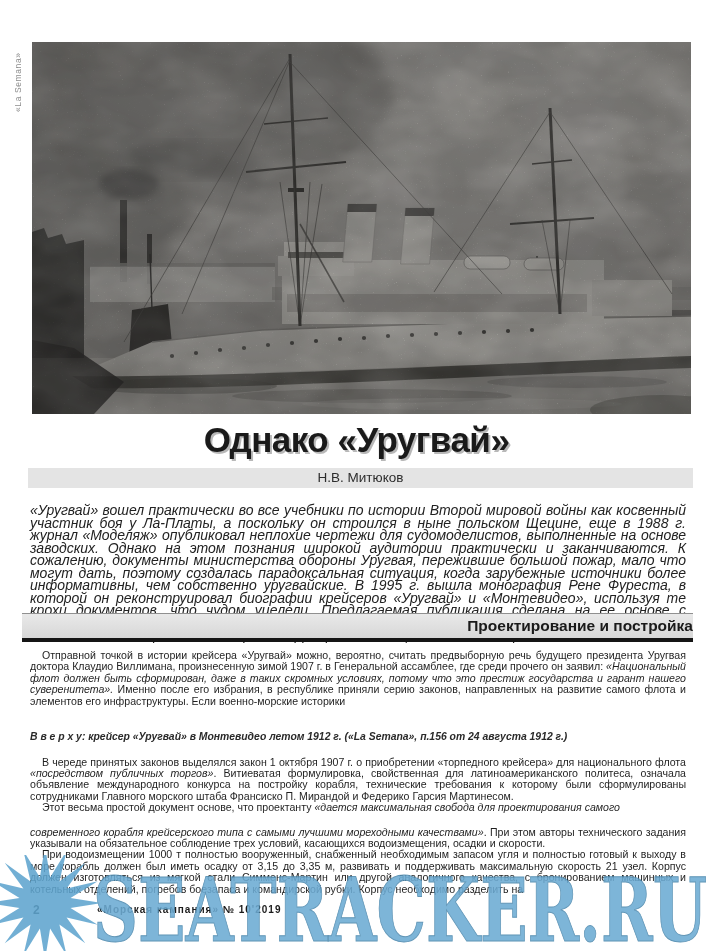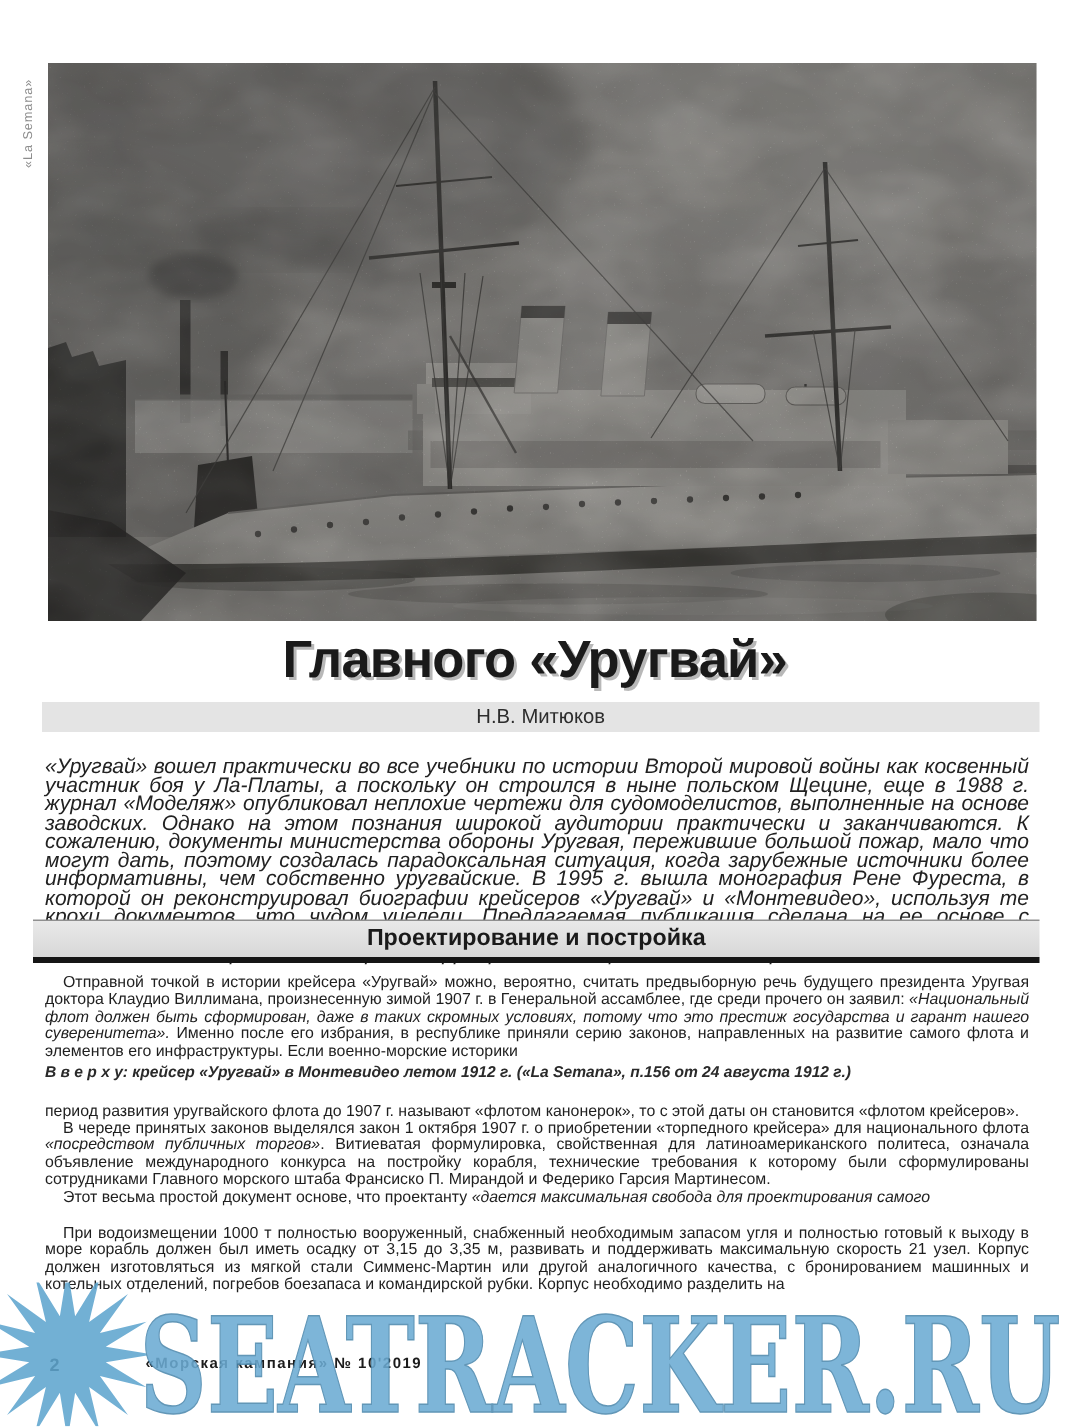--- a/index.html
+++ b/index.html
@@ -17,27 +17,27 @@
   .author-band{position:absolute;left:28px;right:20px;top:468px;height:20px;
         background:#e4e4e4;text-align:center;line-height:20px;font-size:13.5px;color:#2d2d2d;}
   
   .lead{position:absolute;left:30px;right:27px;top:504px;margin:0;
         font-style:italic;font-size:14px;line-height:12.5px;color:#222;
         text-align:justify;text-align-last:center;}
   
   .section-band{position:absolute;left:22px;right:20px;top:613px;height:24px;
         background:linear-gradient(#e9e9e9,#d7d7d7);
         border-top:1px solid #909090;border-bottom:4px solid #151515;
-        text-align:center;line-height:24px;font-weight:bold;font-size:15.5px;color:#1a1a1a;}
+        text-align:right;line-height:24px;font-weight:bold;font-size:15.5px;color:#1a1a1a;}
   
   .columns{position:absolute;left:30px;top:650px;width:656px;display:flex;gap:13px;flex-direction:column;}
   .col{flex:1;font-size:10.6px;line-height:11.4px;text-align:justify;hyphens:auto;}
   .col p{margin:0;}
   .col p.ind{text-indent:12px;}
-  .caption{margin-top:3px;font-weight:bold;font-style:italic;font-size:10.4px;
+  .caption{margin-top:24px;font-weight:bold;font-style:italic;font-size:10.4px;
         line-height:12.6px;text-align:left;color:#2a2a2a;}
   
   .footer-pagenum{position:absolute;left:33px;top:903px;font-weight:bold;font-size:12px;color:#1b1b1b;}
   .footer-journal{position:absolute;left:97px;top:904px;font-weight:bold;font-size:10px;
         letter-spacing:1px;color:#1b1b1b;}
   
   .watermark{position:absolute;left:0;top:855px;width:713px;height:96px;z-index:6;
         pointer-events:none;opacity:.88;}
   .wm-text{font-family:"DejaVu Serif","Liberation Serif",serif;font-weight:bold;}
 </style>
@@ -184,42 +184,42 @@
     </g>
 
     <polygon points="0,298 42,306 92,340 62,372 0,372" fill="#211f1c" opacity=".88"></polygon>
     <ellipse cx="630" cy="368" rx="72" ry="15" fill="#47453f" opacity=".4"></ellipse>
 
     <rect x="0" y="0" width="659" height="372" filter="url(#blotchW)" opacity=".22"></rect>
     <rect x="0" y="0" width="659" height="372" filter="url(#blotchD)" opacity=".18"></rect>
     <rect x="0" y="0" width="659" height="372" filter="url(#grain)" opacity=".28"></rect>
   </svg>
 
-  <h1 class="title">Главного «Уругвай»</h1>
+  <h1 class="title">Однако «Уругвай»</h1>
   <div class="author-band">
     <span>Н.В. Митюков</span>
   </div>
 
   <p class="lead">«Уругвай» вошел практически во все учебники по истории Второй мировой войны как косвенный участник боя у Ла-Платы, а поскольку он строился в ныне польском Щецине, еще в 1988 г. журнал «Моделяж» опубликовал неплохие чертежи для судомоделистов, выполненные на основе заводских. Однако на этом познания широкой аудитории практически и заканчиваются. К сожалению, документы министерства обороны Уругвая, пережившие большой пожар, мало что могут дать, поэтому создалась парадоксальная ситуация, когда зарубежные источники более информативны, чем собственно уругвайские. В 1995 г. вышла монография Рене Фуреста, в которой он реконструировал биографии крейсеров «Уругвай» и «Монтевидео», используя те крохи документов, что чудом уцелели. Предлагаемая публикация сделана на ее основе с дополнениями из периодической печати и других источников. Автор выражает искреннее признание Педро Р. Баррейро за помощь в подготовке работы.</p>
 
   <div class="section-band">
     <span>Проектирование и постройка</span>
   </div>
 
   <div class="columns">
     <div class="col" id="col1">
         <p class="ind"><span>Отправной точкой в истории крейсера «Уругвай» можно, вероятно, считать предвыборную речь будущего президента Уругвая доктора Клаудио Виллимана, произнесенную зимой 1907 г. в Генеральной ассамблее, где среди прочего он заявил: </span><i>«Национальный флот должен быть сформирован, даже в таких скромных условиях, потому что это престиж государства и гарант нашего суверенитета».</i><span> Именно после его избрания, в республике приняли серию законов, направленных на развитие самого флота и элементов его инфраструктуры. Если военно-морские историки</span></p>
         <div class="caption">В в е р х у: крейсер «Уругвай» в Монтевидео летом 1912 г. («La Semana», п.156 от 24 августа 1912 г.)</div>
       </div>
     <div class="col" id="col2">
-        <p><span>период развития уругвайского флота до 1907 г. называют «флотом канонерок», то с этой даты он становится «флотом крейсеров».</span></p>
         <p class="ind"><span>В череде принятых законов выделялся закон 1 октября 1907 г. о приобретении «торпедного крейсера» для национального флота </span><i>«посредством публичных торгов»</i><span>. Витиеватая формулировка, свойственная для латиноамериканского политеса, означала объявление международного конкурса на постройку корабля, технические требования к которому были сформулированы сотрудниками Главного морского штаба Франсиско П. Мирандой и Федерико Гарсия Мартинесом.</span></p>
         <p class="ind"><span>Этот весьма простой документ основе, что проектанту </span><i>«дается максимальная свобода для проектирования самого</i></p>
       </div>
     <div class="col" id="col3">
+        <p><i>современного корабля крейсерского типа с самыми лучшими мореходными качествами»</i><span>. При этом авторы технического задания указывали на обязательное соблюдение трех условий, касающихся водоизмещения, осадки и скорости.</span></p>
         <p class="ind"><span>При водоизмещении 1000 т полностью вооруженный, снабженный необходимым запасом угля и полностью готовый к выходу в море корабль должен был иметь осадку от 3,15 до 3,35 м, развивать и поддерживать максимальную скорость 21 узел. Корпус должен изготовляться из мягкой стали Симменс-Мартин или другой аналогичного качества, с бронированием машинных и котельных отделений, погребов боезапаса и командирской рубки. Корпус необходимо разделить на</span></p>
       </div>
   </div>
 
   <span class="footer-pagenum">2</span>
   <span class="footer-journal">«Морская кампания» № 10'2019</span>
 
   <svg class="watermark" viewBox="0 0 713 96" xmlns="http://www.w3.org/2000/svg">
     <polygon id="wm-sun" points="102.0,48.0 70.5,53.1 97.7,69.8 66.6,62.4 85.3,88.3 59.4,69.6 66.8,100.7 50.1,73.5 45.0,105.0 39.9,73.5 23.2,100.7 30.6,69.6 4.7,88.3 23.4,62.4 -7.7,69.8 19.5,53.1 -12.0,48.0 19.5,42.9 -7.7,26.2 23.4,33.6 4.7,7.7 30.6,26.4 23.2,-4.7 39.9,22.5 45.0,-9.0 50.1,22.5 66.8,-4.7 59.4,26.4 85.3,7.7 66.6,33.6 97.7,26.2 70.5,42.9" fill="#5fa5cf"></polygon>
     <text id="wm-text" class="wm-text" x="93" y="86" font-size="88" textLength="614" lengthAdjust="spacingAndGlyphs" fill="#6cabd3" stroke="#4d89ae" stroke-width="1">SEATRACKER.RU</text>

